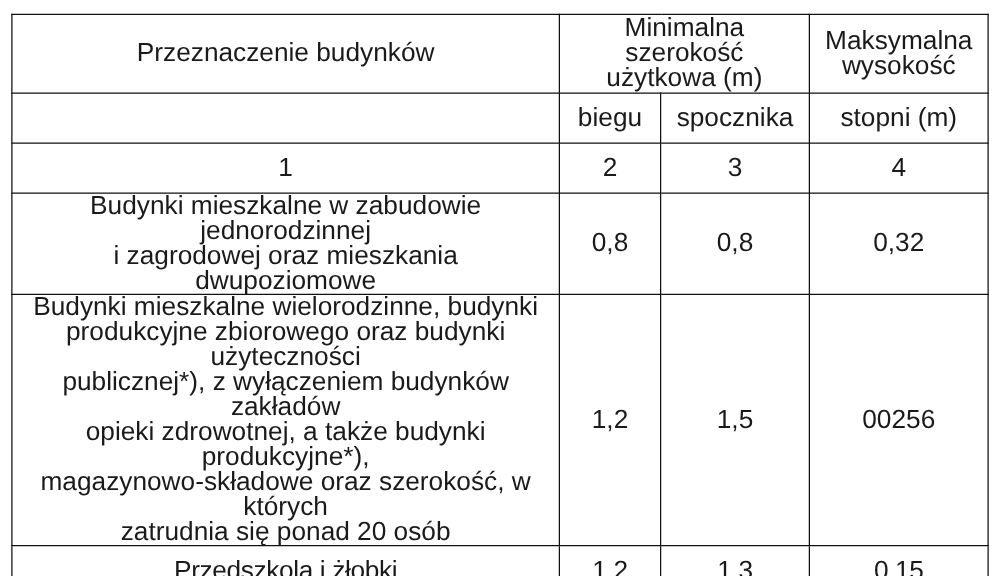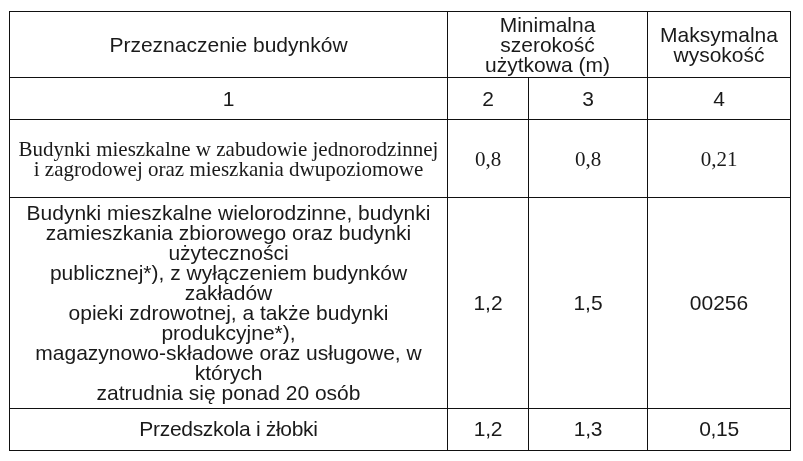--- a/index.html
+++ b/index.html
@@ -16,21 +16,21 @@
     text-align: center; vertical-align: middle;
     padding: 0 6px;
   }
   col.c1 { width: 438px; }
   col.c2 { width: 81px; }
   col.c3 { width: 119px; }
   col.c4 { width: 143px; }
   tr.r1 { height: 63px; }
   tr.r2 { height: 40px; }
   tr.r3 { height: 40px; }
-  tr.r4 { height: 74px; font-family: Liberation Serif, serif; }
+  tr.r4 { height: 74px; }
   tr.r5 { height: 153px; }
   tr.r6 { height: 40px; }
   tr.r7 { height: 40px; }
   .line { display: block; }
   .narrow { letter-spacing: -0.3px; }
 </style>
 </head>
 <body>
 
 <table class="t">
@@ -45,42 +45,48 @@
       <td>Przeznaczenie budynków</td>
       <td colspan="2">
         <span class="line">Minimalna szerokość</span>
         <span class="line">użytkowa (m)</span>
       </td>
       <td>
         <span class="line">Maksymalna</span>
         <span class="line">wysokość</span>
       </td>
     </tr>
+    <tr class="r2">
+      <td></td>
+      <td>biegu</td>
+      <td>spocznika</td>
+      <td>stopni (m)</td>
+    </tr>
     <tr class="r3">
       <td>1</td>
       <td>2</td>
       <td>3</td>
       <td>4</td>
     </tr>
     <tr class="r4">
       <td>
         <span class="line">Budynki mieszkalne w zabudowie jednorodzinnej</span>
         <span class="line">i zagrodowej oraz mieszkania dwupoziomowe</span>
       </td>
       <td>0,8</td>
       <td>0,8</td>
-      <td>0,21</td>
+      <td>0,32</td>
     </tr>
     <tr class="r5">
       <td>
         <span class="line">Budynki mieszkalne wielorodzinne, budynki</span>
-        <span class="line">zamieszkania zbiorowego oraz budynki użyteczności</span>
+        <span class="line">produkcyjne zbiorowego oraz budynki użyteczności</span>
         <span class="line">publicznej*), z wyłączeniem budynków zakładów</span>
         <span class="line">opieki zdrowotnej, a także budynki produkcyjne*),</span>
-        <span class="line">magazynowo-składowe oraz usługowe, w których</span>
+        <span class="line">magazynowo-składowe oraz szerokość, w których</span>
         <span class="line">zatrudnia się ponad 20 osób</span>
       </td>
       <td>1,2</td>
       <td>1,5</td>
       <td>00256</td>
     </tr>
     <tr class="r6 narrow">
       <td>Przedszkola i żłobki</td>
       <td>1,2</td>
       <td>1,3</td>

